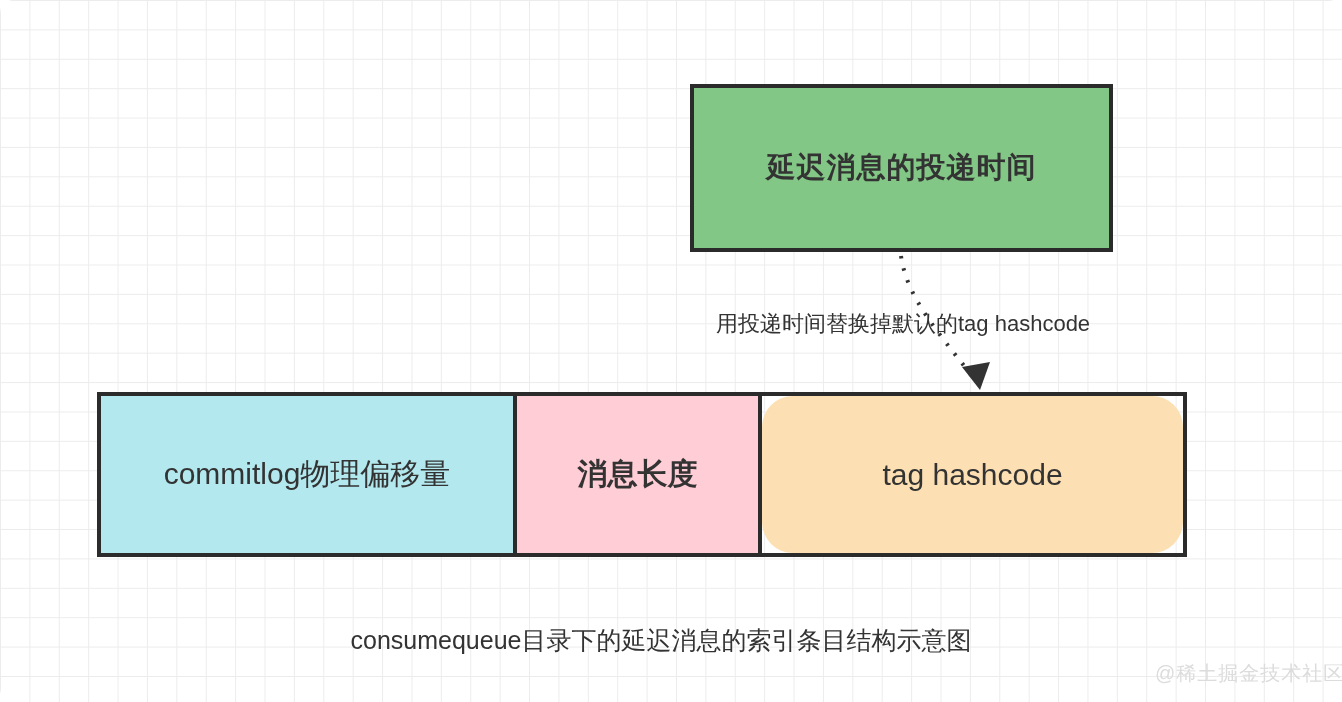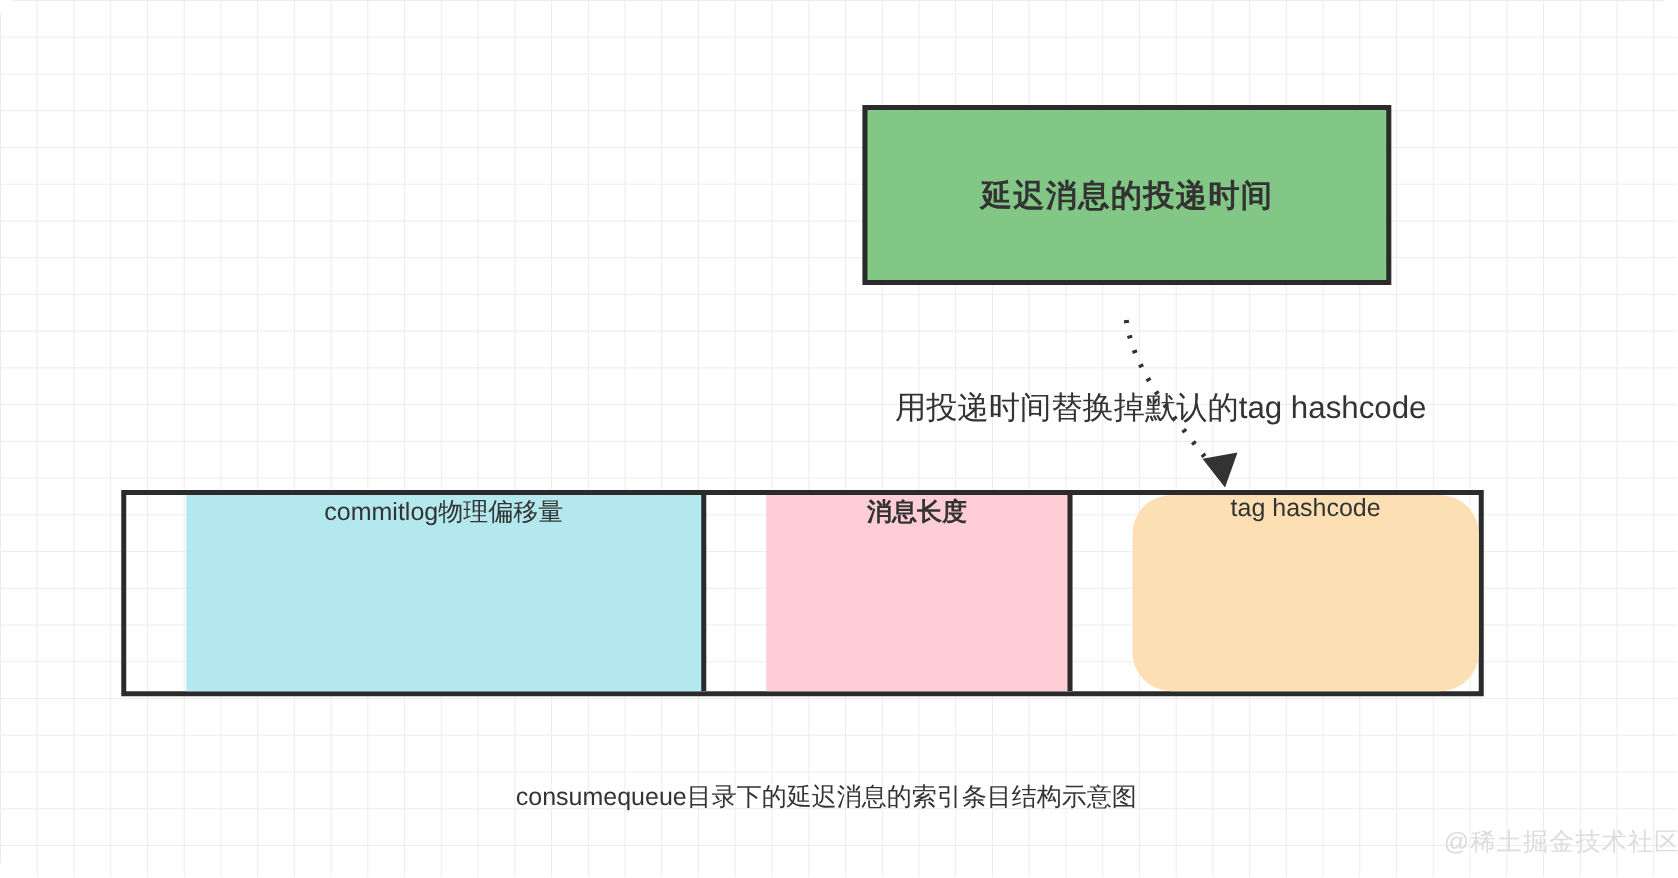--- a/index.html
+++ b/index.html
@@ -19,57 +19,56 @@
     border-radius: 14px;
     overflow: hidden;
   }
   .node {
     position: absolute;
     border: 4px solid #2b2b2b;
     display: flex; align-items: center; justify-content: center;
     color: #333333;
   }
   .source-box {
-    left: 690px; top: 84px; width: 423px; height: 144px;
-    font-size: 25px; font-weight: bold;
+    left: 690px; top: 84px; width: 423px; height: 168px;
+    font-size: 29px; font-weight: bold;
     letter-spacing: 1px;
   }
   .arrow-svg {
     position: absolute; left: 0; top: 0;
     width: 1342px; height: 702px;
     pointer-events: none;
   }
   .arrow-label {
     position: absolute;
     left: 716px; top: 309px;
-    font-size: 25px; color: #333333;
+    font-size: 22px; color: #333333;
     white-space: nowrap;
   }
   .entry-row {
     position: absolute;
     left: 97px; top: 392px; width: 1090px; height: 165px;
     border: 4px solid #2b2b2b;
     display: flex;
   }
   .cell {
     height: 100%;
-    display: flex; align-items: flex-start; justify-content: center;
-    font-size: 20px; color: #333333;
+    display: flex; align-items: center; justify-content: center;
+    font-size: 30px; color: #333333;
     border-right: 4px solid #2b2b2b;
     white-space: nowrap;
-    margin-left: 48px;
   }
   .cell-0 { width: 416px; }
   .cell-1 { width: 245px; font-weight: bold; }
   .cell-2 { flex: 1; border-right: none; }
   .caption {
     position: absolute;
     left: 325px; top: 624px; width: 672px;
     text-align: center;
-    font-size: 20px; color: #333333;
+    font-size: 25px; color: #333333;
     white-space: nowrap;
   }
   .watermark {
     position: absolute;
     left: 1155px; top: 660px;
     font-size: 20px; color: #dcdcdc;
     letter-spacing: 1px;
     white-space: nowrap;
   }
 </style>

